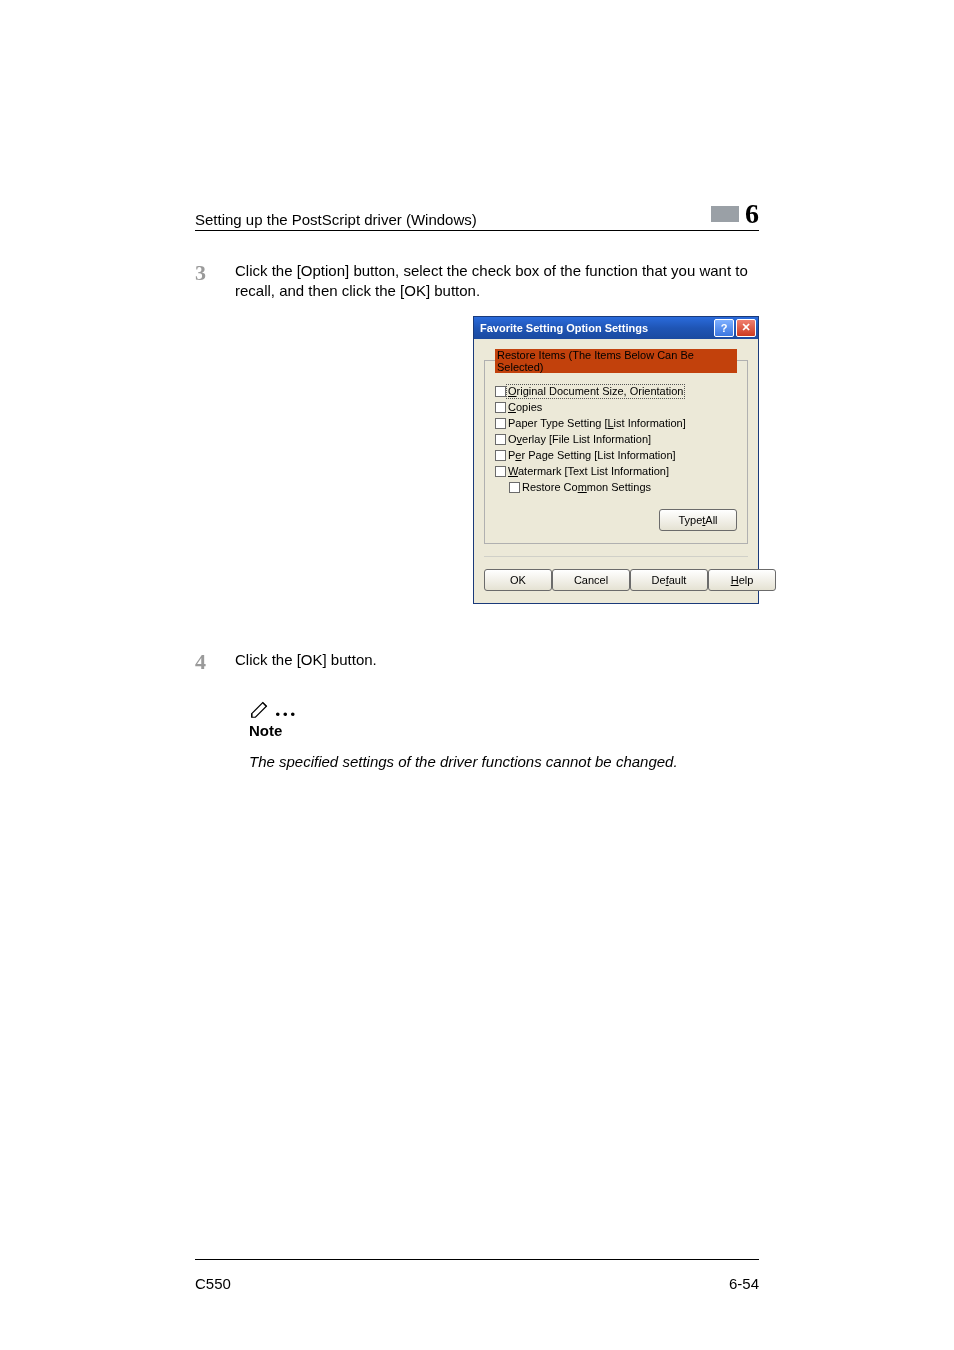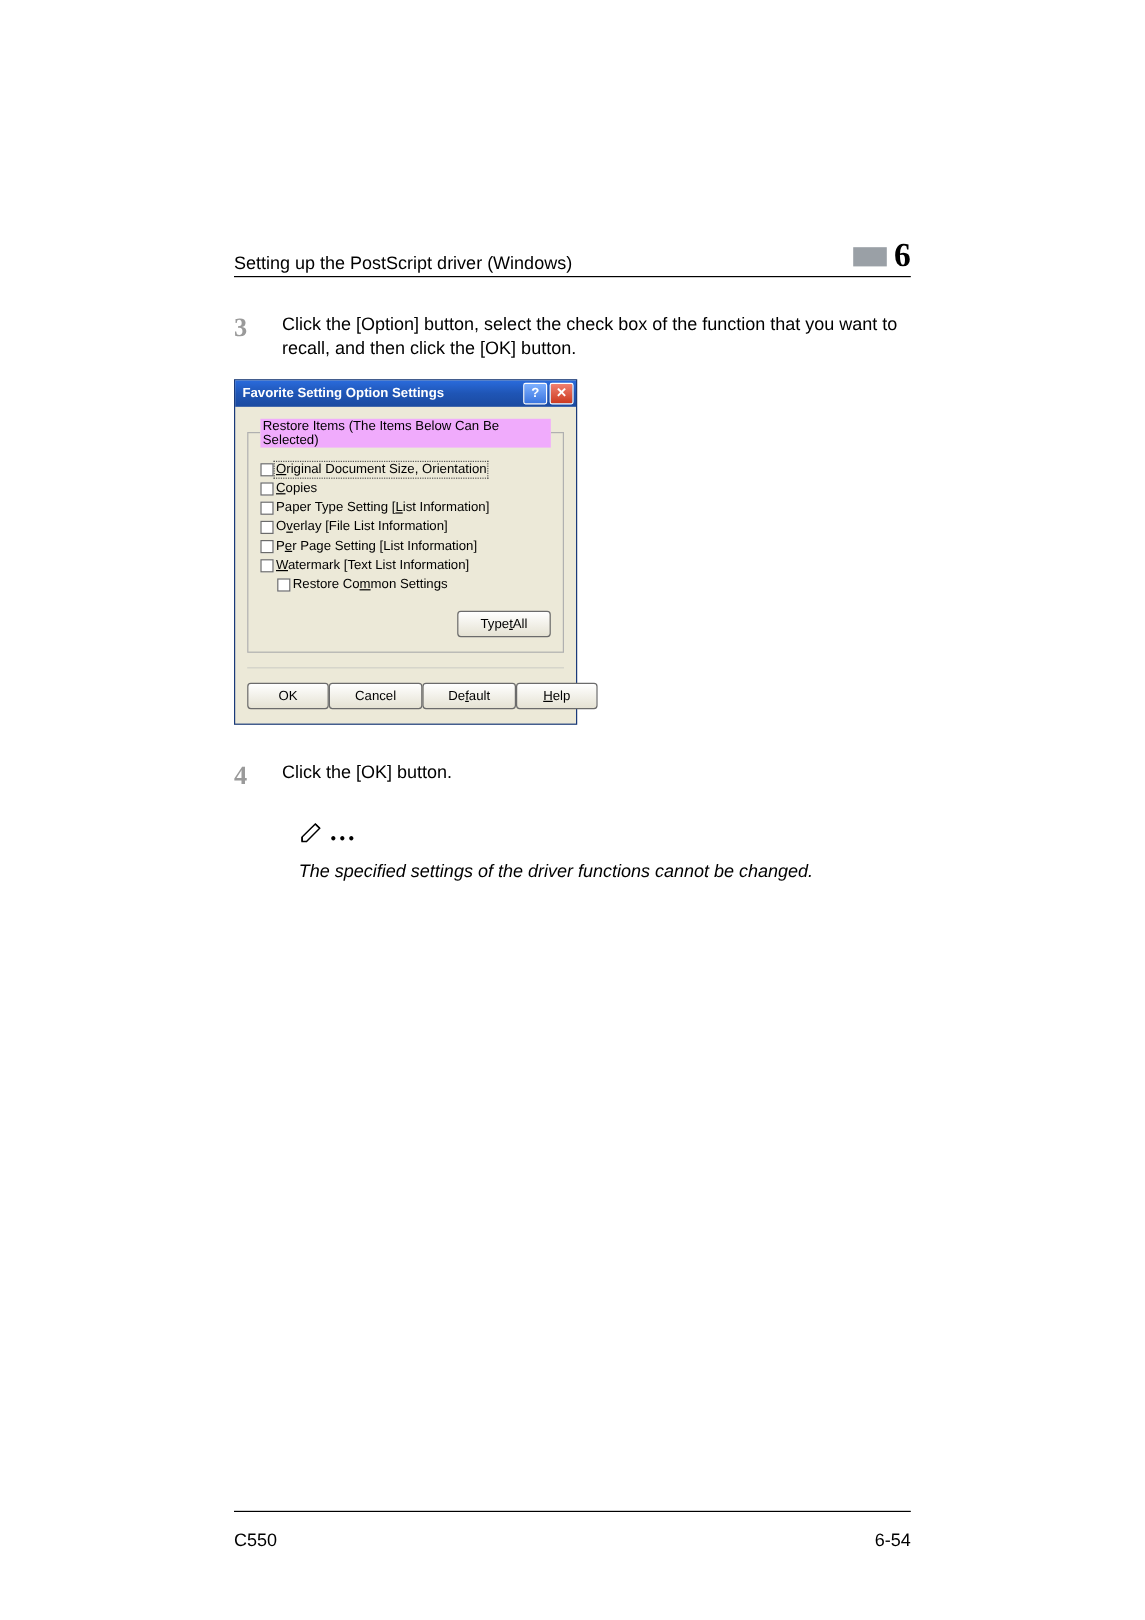--- a/index.html
+++ b/index.html
@@ -62,22 +62,22 @@
     line-height: 1.1;
   }
   .step-text {
     font-size: 15px;
     line-height: 1.35;
   }
 
   
   .dialog-wrap {
     display: flex;
-    justify-content: flex-start;
-    margin: 12px 0 30px 0;
+    justify-content: flex-end;
+    margin: 12px 0 46px 0;
   }
   .dialog {
     width: 284px;
     border: 1px solid #1a3a7a;
     background: #ece9d8;
     font-family: Tahoma, Arial, sans-serif;
     font-size: 11px;
     color: #000;
   }
   .titlebar {
@@ -114,21 +114,21 @@
     padding: 10px 10px 12px 10px;
   }
   fieldset.group {
     border: 1px solid #b0b0b0;
     padding: 8px 10px 12px 10px;
     margin: 0;
   }
   fieldset.group legend {
     font-size: 11px;
     padding: 0 2px;
-    background: #f0abfc;
+    background: #c2410c;
   }
   .chk-row {
     display: flex;
     align-items: center;
     gap: 2px;
     margin: 5px 0;
   }
   .chk-row.indent { margin-left: 14px; }
   .checkbox {
     width: 11px;
@@ -309,20 +309,21 @@
 
     <div class="note-block">
       <div class="note-head">
         <svg width="22" height="22" viewBox="0 0 24 24">
           <path d="M3 17 L15 5 L19 9 L7 21 L3 21 Z" fill="none" stroke="#000" stroke-width="1.3"></path>
           <path d="M15 5 L19 9" stroke="#000" stroke-width="1.3"></path>
           <path d="M3 21 L3 17" stroke="#000" stroke-width="1.3"></path>
         </svg>
         <span class="note-dots">...</span>
       </div>
+      <div class="note-label">Note</div>
       <div class="note-text">The specified settings of the driver functions cannot be changed.</div>
     </div>
 
   </div>
 
   <div class="footer">
     <span>C550</span>
     <span>6-54</span>
   </div>
 

